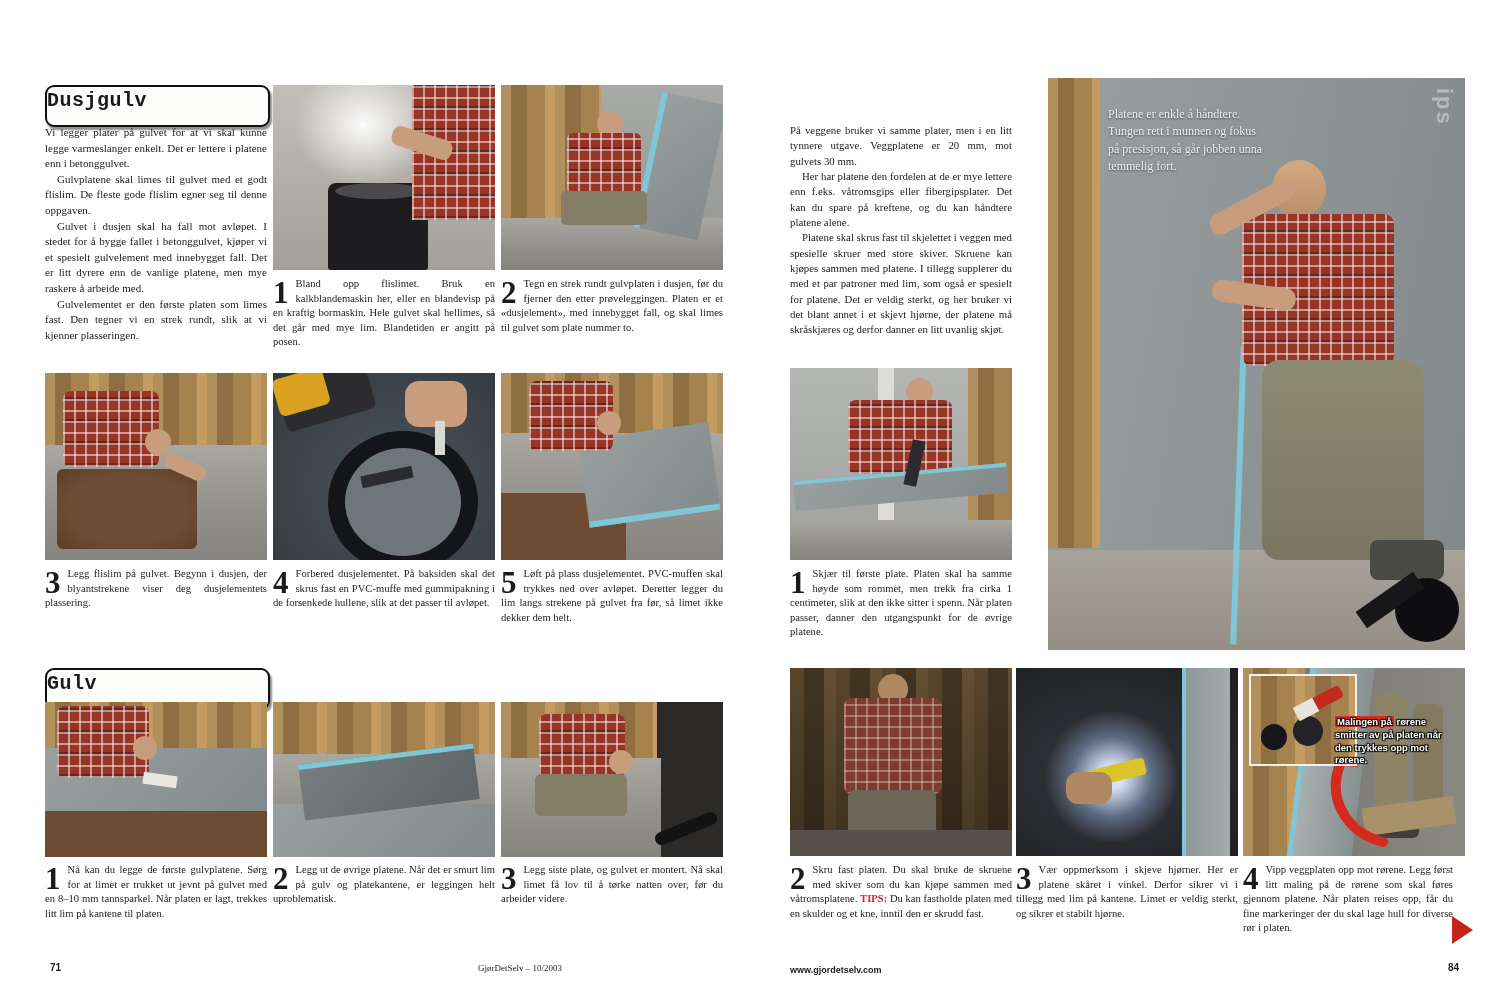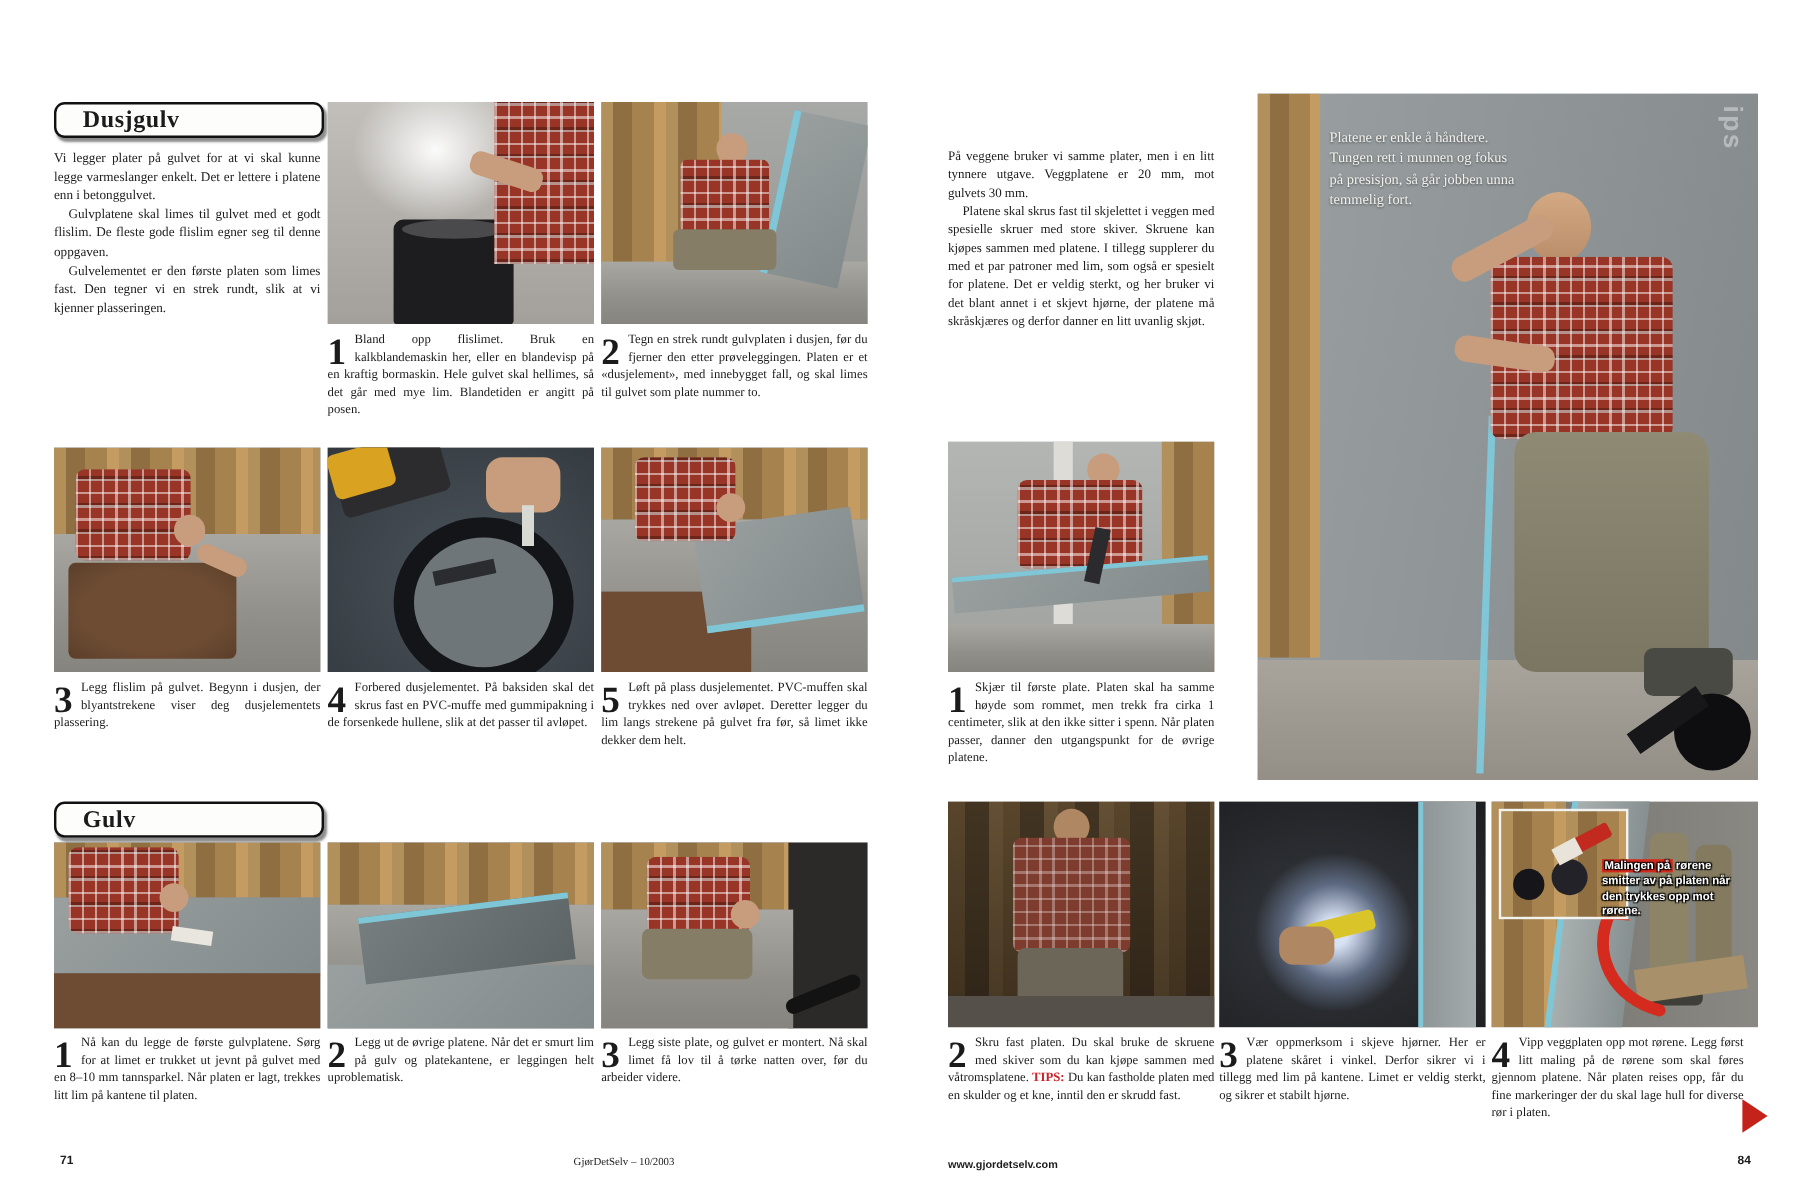--- a/index.html
+++ b/index.html
@@ -1,24 +1,24 @@
 <!DOCTYPE html>
 <html><head>
 <meta charset="utf-8">
 <style>
   html,body { margin:0; padding:0; background:#ddd; }
   .spread {
     position:relative; width:1500px; height:1000px; background:#ffffff;
     font-family:"Liberation Serif", serif; color:#1b1b1b; overflow:hidden;
   }
   .titlebox {
-    position:absolute; height:30px; box-sizing:border-box;
+    position:absolute; height:42px; box-sizing:border-box;
     border:2px solid #111; border-radius:9px; background:#fdfdfc;
     box-shadow:2px 3px 2px rgba(0,0,0,.45);
-    font-weight:bold; font-size:20px; letter-spacing:.5px; padding:2px 0 0 22px;
+    font-weight:bold; font-size:20px; letter-spacing:.5px; padding:2px 0 0 0;font-family:Liberation Mono, monospace;
   }
   .intro { position:absolute; font-size:11px; line-height:1.42; text-align:justify; }
   .intro p { margin:0; }
   .intro p + p { text-indent:12px; }
   .step { position:absolute; font-size:10.6px; line-height:1.38; text-align:justify; }
   .step .num { float:left; font-size:31px; font-weight:bold; line-height:.82; margin:3px 7px 0 0; }
   .tips-label { color:#cc2229; font-weight:bold; }
   .ph { position:absolute; overflow:hidden; background:#8c8c88; }
   .abs { position:absolute; }
   .bg-insul { background:repeating-linear-gradient(90deg,#b1905c 0 10px,#8f6f42 10px 26px,#a5824e 26px 44px,#c49c62 44px 54px); }
@@ -58,20 +58,21 @@
 
 <div class="spread">
 
   <div class="titlebox" style="left:45px;top:85px;width:225px">
     <span>Dusjgulv</span>
   </div>
 
   <div class="intro" style="left:45px;top:125px;width:222px">
     <p>Vi legger plater på gulvet for at vi skal kunne legge varmeslanger enkelt. Det er lettere i platene enn i betonggulvet.</p>
     <p>Gulvplatene skal limes til gulvet med et godt flislim. De fleste gode flislim egner seg til denne oppgaven.</p>
+    <p>Gulvet i dusjen skal ha fall mot avløpet. I stedet for å bygge fallet i betonggulvet, kjøper vi et spesielt gulvelement med innebygget fall. Det er litt dyrere enn de vanlige platene, men mye raskere å arbeide med.</p>
     <p>Gulvelementet er den første platen som limes fast. Den tegner vi en strek rundt, slik at vi kjenner plasseringen.</p>
   </div>
 
   <div class="ph" style="left:273px;top:85px;width:222px;height:185px;background:linear-gradient(180deg,#c2bfba,#a3a09b)">
     <div class="abs" style="left:20px;top:0;width:140px;height:100px;background:radial-gradient(ellipse at 50% 40%,rgba(255,255,255,.95),rgba(255,255,255,0) 70%)"></div>
     <div class="abs" style="left:55px;top:98px;width:100px;height:87px;background:#1d1d1f;border-radius:8px 8px 3px 3px"></div>
     <div class="abs" style="left:62px;top:98px;width:86px;height:16px;background:#4a4a4c;border-radius:50%"></div>
     <div class="abs plaid" style="right:-12px;top:0;width:95px;height:135px"></div>
     <div class="abs skin" style="left:118px;top:48px;width:62px;height:20px;transform:rotate(18deg);border-radius:8px"></div>
   </div>
@@ -182,20 +183,21 @@
     <span class="num">3</span>
     <span>Legg siste plate, og gulvet er montert. Nå skal limet få lov til å tørke natten over, før du arbeider videre.</span>
   </div>
 
   <div class="folio" style="left:50px;top:962px">71</div>
   <div class="footer-note" style="left:420px;top:963px;width:200px;text-align:center;font-family:'Liberation Serif',serif">GjørDetSelv – 10/2003</div>
 
 
   <div class="intro" style="left:790px;top:123px;width:222px;font-size:10.8px">
     <p>På veggene bruker vi samme plater, men i en litt tynnere utgave. Veggplatene er 20 mm, mot gulvets 30 mm.</p>
+    <p>Her har platene den fordelen at de er mye lettere enn f.eks. våtromsgips eller fibergipsplater. Det kan du spare på kreftene, og du kan håndtere platene alene.</p>
     <p>Platene skal skrus fast til skjelettet i veggen med spesielle skruer med store skiver. Skruene kan kjøpes sammen med platene. I tillegg supplerer du med et par patroner med lim, som også er spesielt for platene. Det er veldig sterkt, og her bruker vi det blant annet i et skjevt hjørne, der platene må skråskjæres og derfor danner en litt uvanlig skjøt.</p>
   </div>
 
   <div class="ph" style="left:1048px;top:78px;width:417px;height:572px;background:linear-gradient(100deg,#9aa0a1,#83898b)">
     <div class="abs bg-insul" style="left:0;top:0;width:52px;height:470px"></div>
     <div class="abs bg-concrete" style="left:0;bottom:0;width:417px;height:100px;background:linear-gradient(180deg,#a8a49b,#938f86)"></div>
     <div class="abs" style="left:46px;top:6px;width:152px;height:558px;transform:rotate(2deg);background:linear-gradient(180deg,#90979
 
 8,#788081)">
       <div class="abs edge-blue" style="right:0;top:260px;width:6px;height:298px"></div>

